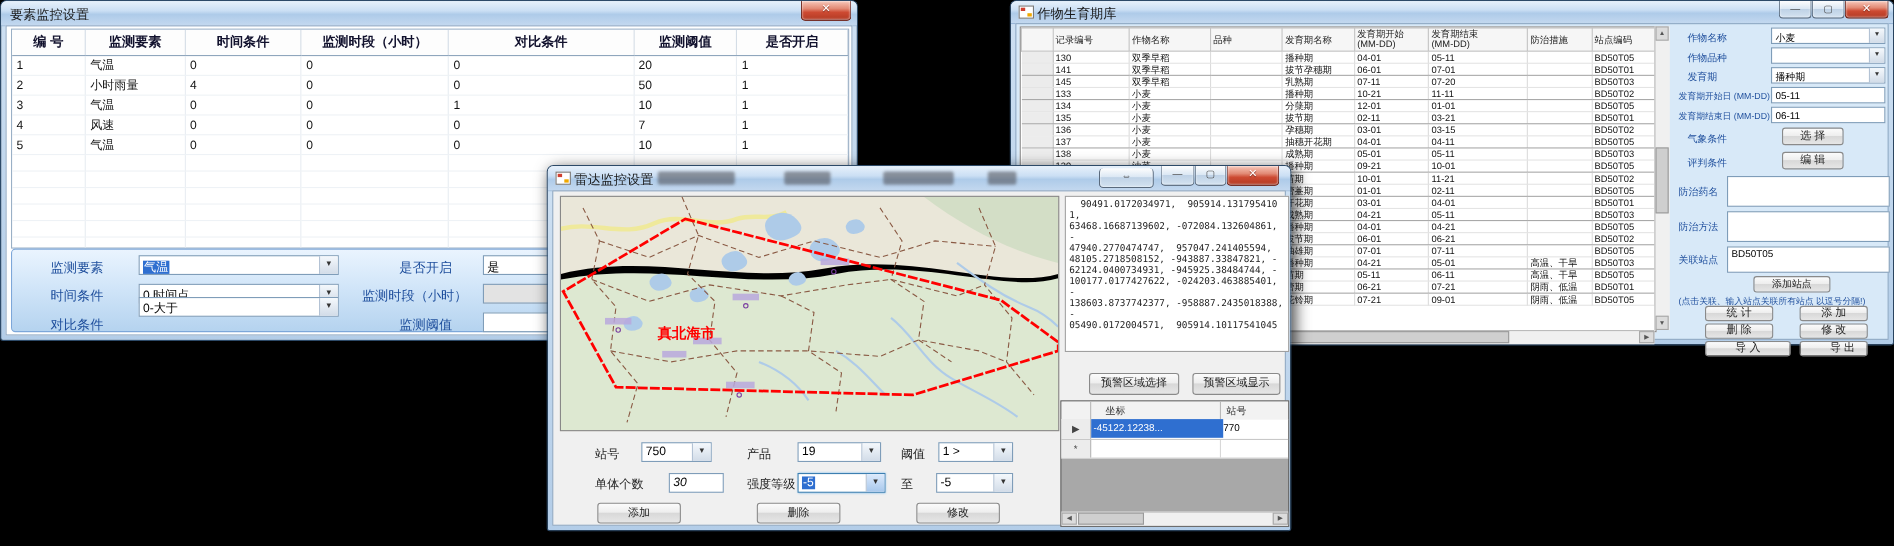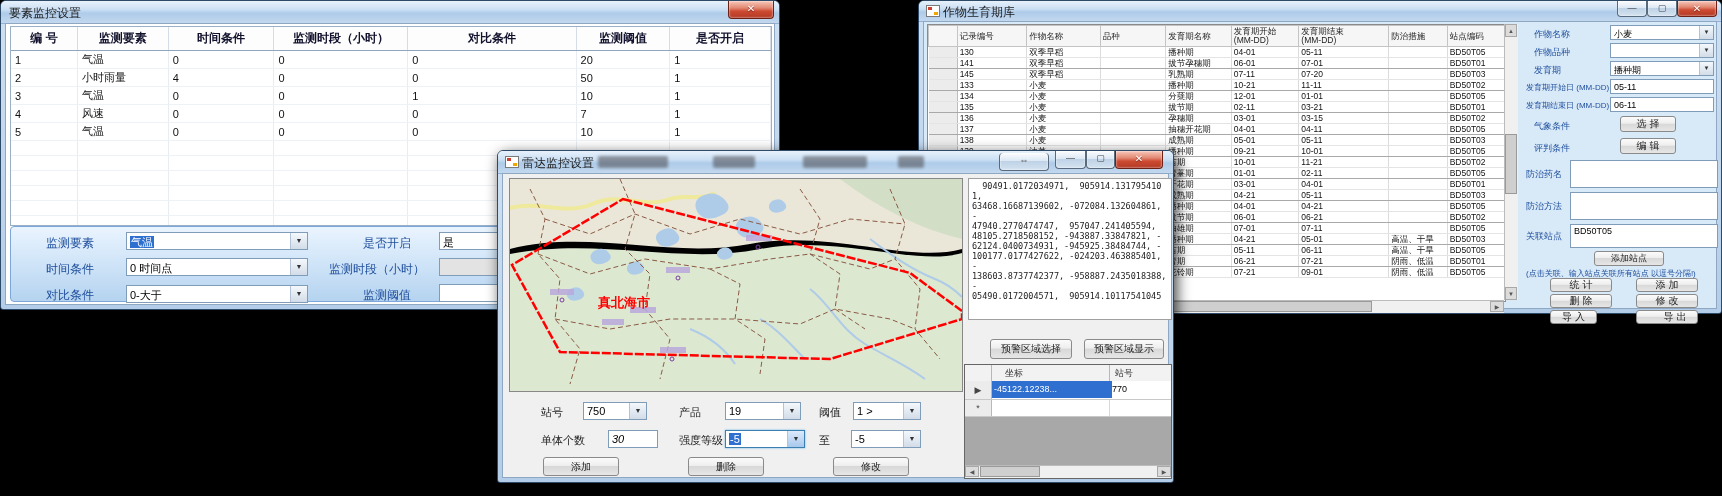--- a/index.html
+++ b/index.html
@@ -232,21 +232,21 @@
       <div class="combo" style="left:115px;top:5px;width:182px;">
         <span class="combo-val"><span class="sel">气温</span></span>
         <span class="combo-btn">▼</span>
       </div>
       <span class="lbl" style="left:35px;top:34px;">时间条件</span>
       <div class="combo" style="left:115px;top:31px;width:182px;">
         <span class="combo-val">0 时间点</span>
         <span class="combo-btn">▼</span>
       </div>
       <span class="lbl" style="left:35px;top:60px;">对比条件</span>
-      <div class="combo" style="left:115px;top:58px;width:182px;">
+      <div class="combo" style="left:115px;top:43px;width:182px;">
         <span class="combo-val">0-大于</span>
         <span class="combo-btn">▼</span>
       </div>
       <span class="lbl" style="left:352px;top:8px;">是否开启</span>
       <div class="combo" style="left:428px;top:5px;width:160px;">
         <span class="combo-val">是</span>
         <span class="combo-btn">▼</span>
       </div>
       <span class="lbl" style="left:318px;top:34px;">监测时段（小时）</span>
       <input class="tbx dis" style="left: 428px; top: 31px; width: 160px;" disabled="" value="">
@@ -580,21 +580,21 @@
       <span class="panel-lbl" style="left:2px;top:208px;">关联站点</span>
       <div class="tarea" style="left:46px;top:202px;width:148px;height:24px;">BD50T05</div>
       <div class="btn" style="left:70px;top:229px;width:70px;height:15px;line-height:13px;font-size:9px;">
         <span>添加站点</span>
       </div>
       <span class="note" style="left:2px;top:246px;">(点击关联、输入站点关联所有站点 以逗号分隔!)</span>
       <div class="btn" style="left:26px;top:256px;width:62px;height:14px;line-height:12px;"><span>统 计</span></div>
       <div class="btn" style="left:112px;top:256px;width:62px;height:14px;line-height:12px;"><span>添 加</span></div>
       <div class="btn" style="left:26px;top:272px;width:62px;height:14px;line-height:12px;"><span>删 除</span></div>
       <div class="btn" style="left:112px;top:272px;width:62px;height:14px;line-height:12px;"><span>修 改</span></div>
-      <div class="btn" style="left:26px;top:288px;width:47px;height:14px;line-height:12px;"><span>导 入</span></div>
+      <div class="btn" style="left:26px;top:288px;width:78px;height:14px;line-height:12px;"><span>导 入</span></div>
       <div class="btn" style="left:112px;top:288px;width:62px;height:14px;line-height:12px;padding-left:16px;"><span>导 出</span></div>
     </div>
   </div>
 </div>
 
 <div class="win" style="left:497px;top:150px;width:675px;height:331px;z-index:30;">
   <div class="titlebar">
     <span class="winicon"></span>
     <span class="title" style="left:24px;">雷达监控设置</span>
     <div class="redact" style="left:100px;width:70px;"></div>

